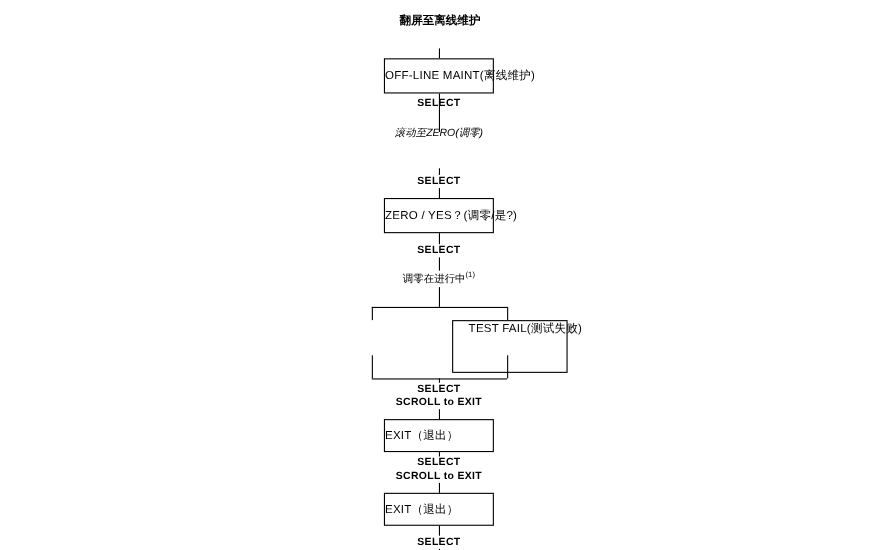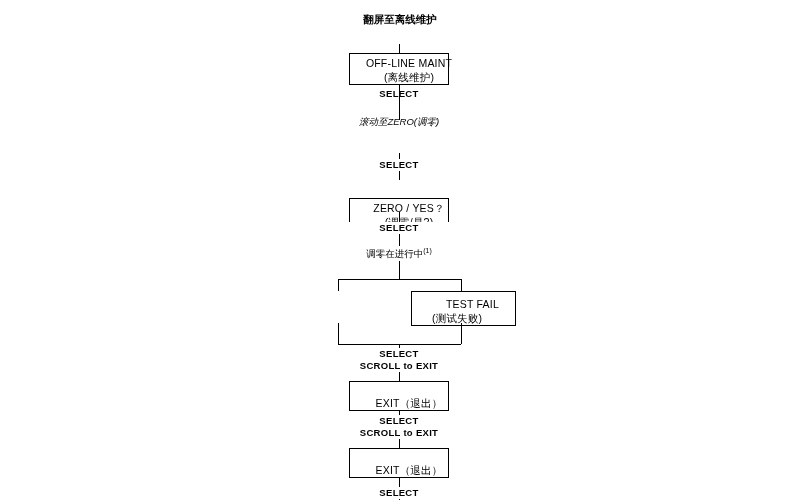--- a/index.html
+++ b/index.html
@@ -20,27 +20,26 @@
     left: 0; top: 0;
     width: 800px;
     height: 500px;
   }
   .node {
     position: absolute;
     border: 1px solid #000000;
     background: #ffffff;
     box-sizing: border-box;
     display: flex;
-    flex-direction: column;
+    flex-direction: row;
     align-items: center;
-    justify-content: flex-end;
+    justify-content: flex-start;
     font-size: 10.5px;
     line-height: 1.35;
     letter-spacing: 0.2px;
-    padding-left: 20px;
   }
   .node .ln1 { white-space: nowrap; }
   .node .ln2 { white-space: nowrap; }
   .label {
     position: absolute;
     font-size: 9.5px;
     line-height: 1.3;
     text-align: center;
     white-space: nowrap;
   }
@@ -83,35 +82,35 @@
   </div>
 
   <div class="vline" style="left:399px; top:85px; height:35px;"></div>
   <div class="label bold" style="left:349px; top:88px; width:100px;">SELECT</div>
   <div class="label plain" style="left:339px; top:116px; width:120px;font-style:italic;">滚动至ZERO(调零)</div>
 
 
   <div class="vline" style="left:399px; top:153px; height:27px;"></div>
   <div class="label bold" style="left:349px; top:159px; width:100px; background:#ffffff;">SELECT</div>
 
-  <div class="node" style="left:349px; top:180px; width:100px; height:32px;margin-top:18px;">
+  <div class="node" style="left:349px; top:180px; width:100px; height:32px;">
     <span class="ln1">ZERO / YES？</span>
     <span class="ln2">(调零/是?)</span>
   </div>
 
   <div class="vline" style="left:399px; top:212px; height:67px;"></div>
   <div class="label bold" style="left:349px; top:222px; width:100px; background:#ffffff;">SELECT</div>
   <div class="label plain" style="left:339px; top:246px; width:120px; background:#ffffff;"><span>调零在进行中</span><span class="sup">(1)</span></div>
 
   <div class="hline" style="left:338px; top:279px; width:123px;"></div>
   <div class="vline" style="left:338px; top:279px; height:12px;"></div>
   <div class="vline" style="left:461px; top:279px; height:12px;"></div>
 
 
-  <div class="node" style="left:411px; top:291px; width:105px; height:35px;">
+  <div class="node" style="left:411px; top:291px; width:105px; height:48px;">
     <span class="ln1" style="align-self:flex-start; margin-left:14px;">TEST FAIL</span>
     <span class="ln2" style="align-self:flex-start; ">(测试失败)</span>
   </div>
 
   <div class="vline" style="left:338px; top:323px; height:21px;"></div>
   <div class="vline" style="left:461px; top:323px; height:21px;"></div>
   <div class="hline" style="left:338px; top:344px; width:123px;"></div>
   <div class="vline" style="left:399px; top:344px; height:38px;"></div>
 
   <div class="label bold" style="left:349px; top:348px; width:100px; background:#ffffff;">SELECT</div>

